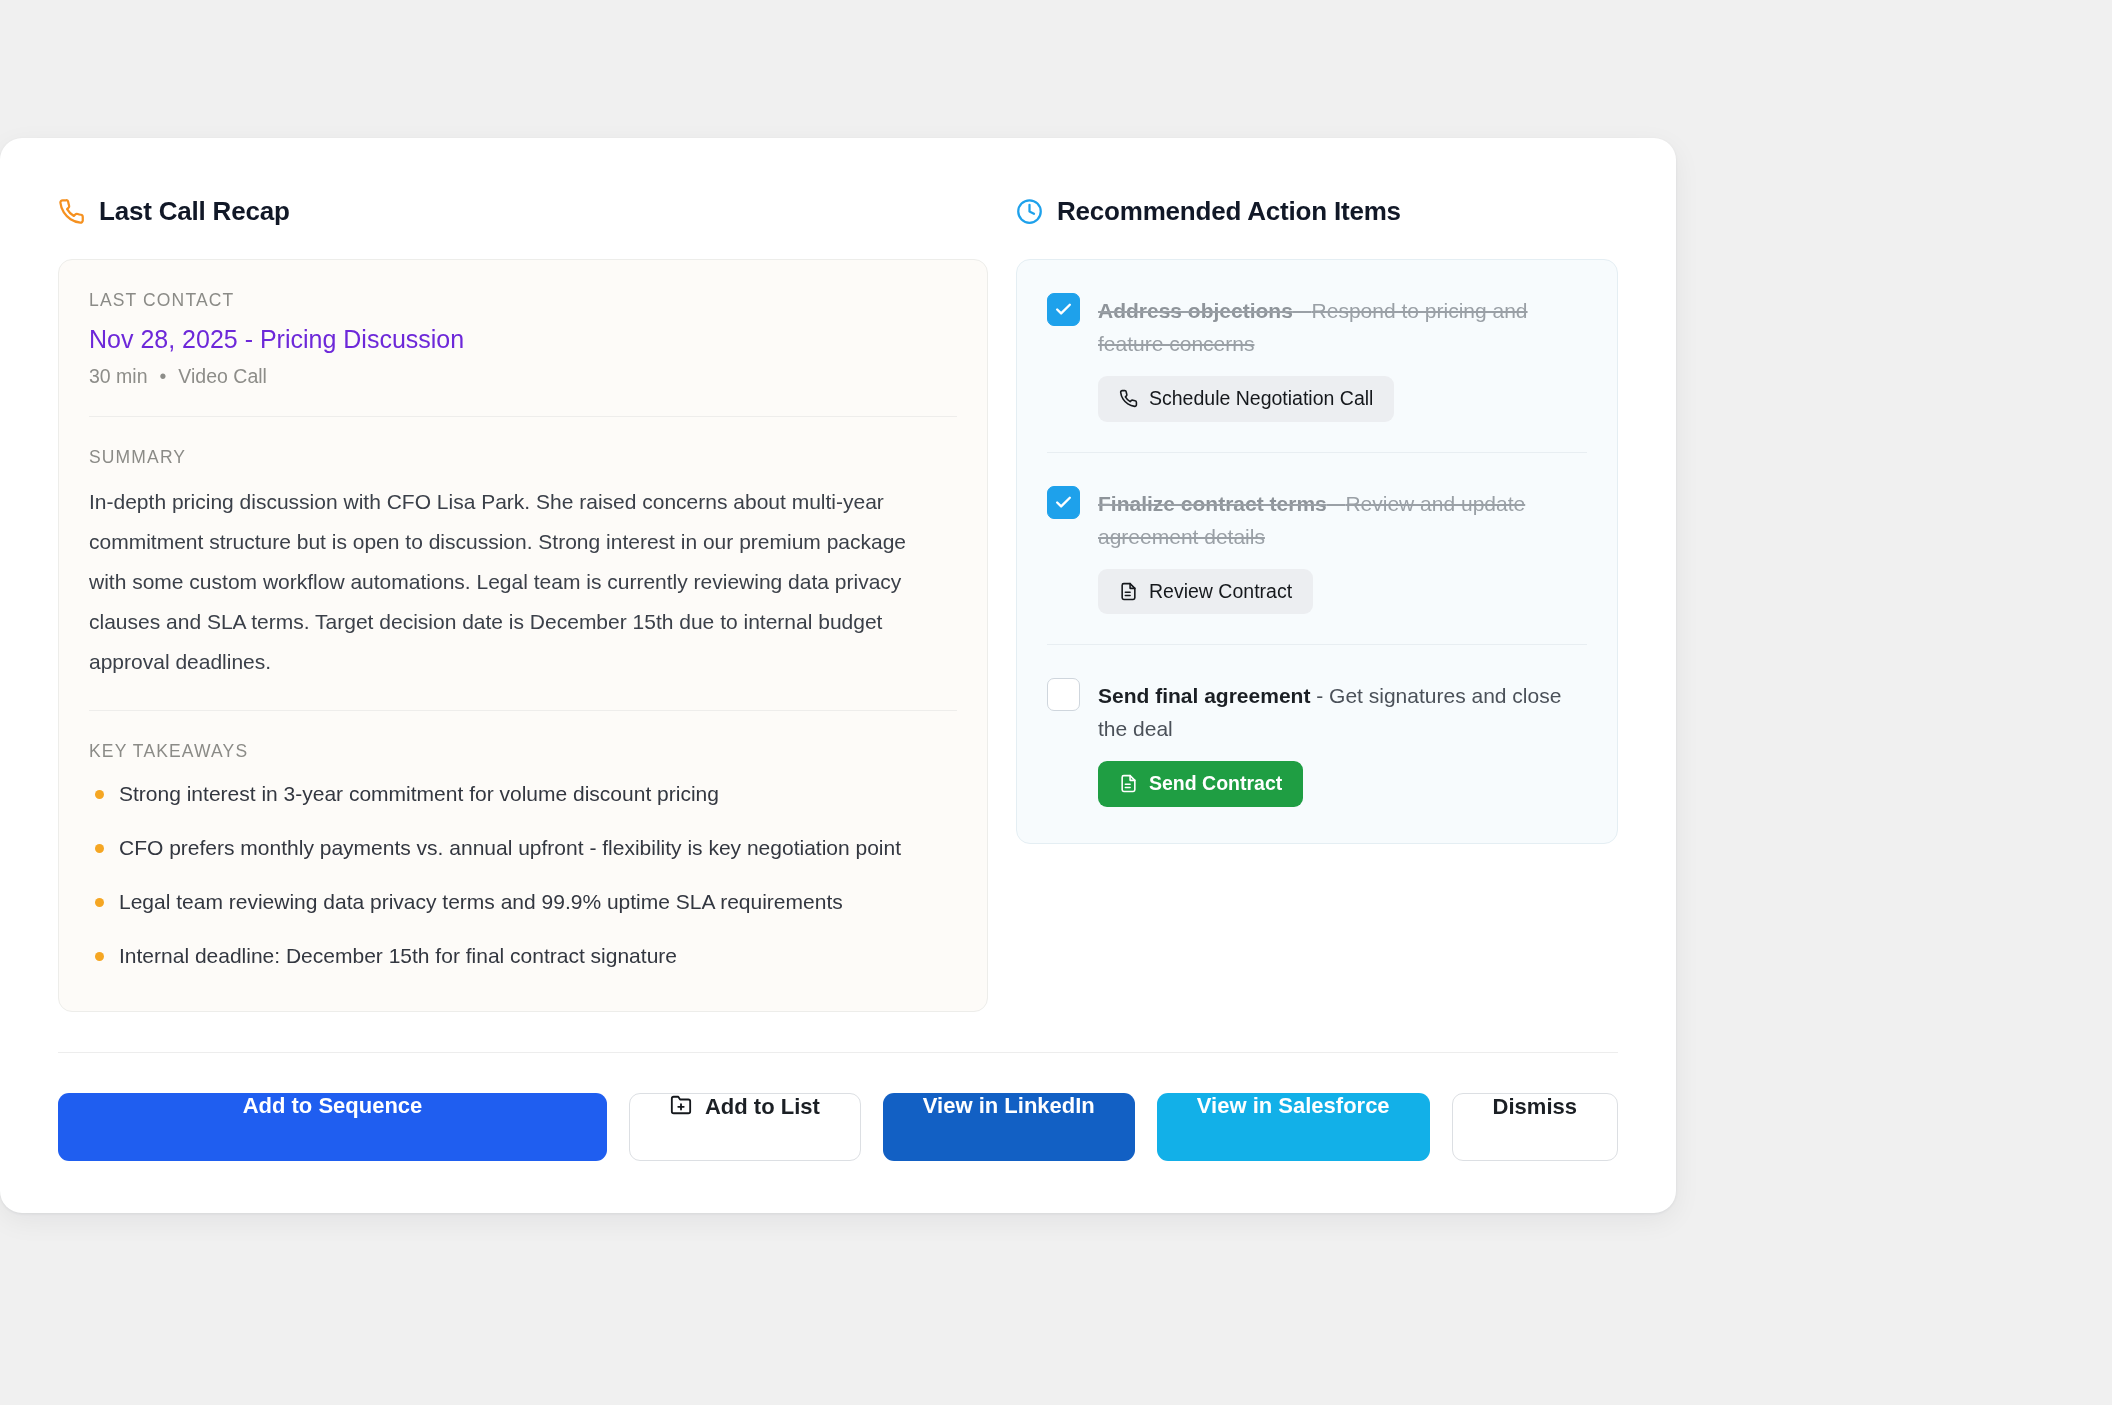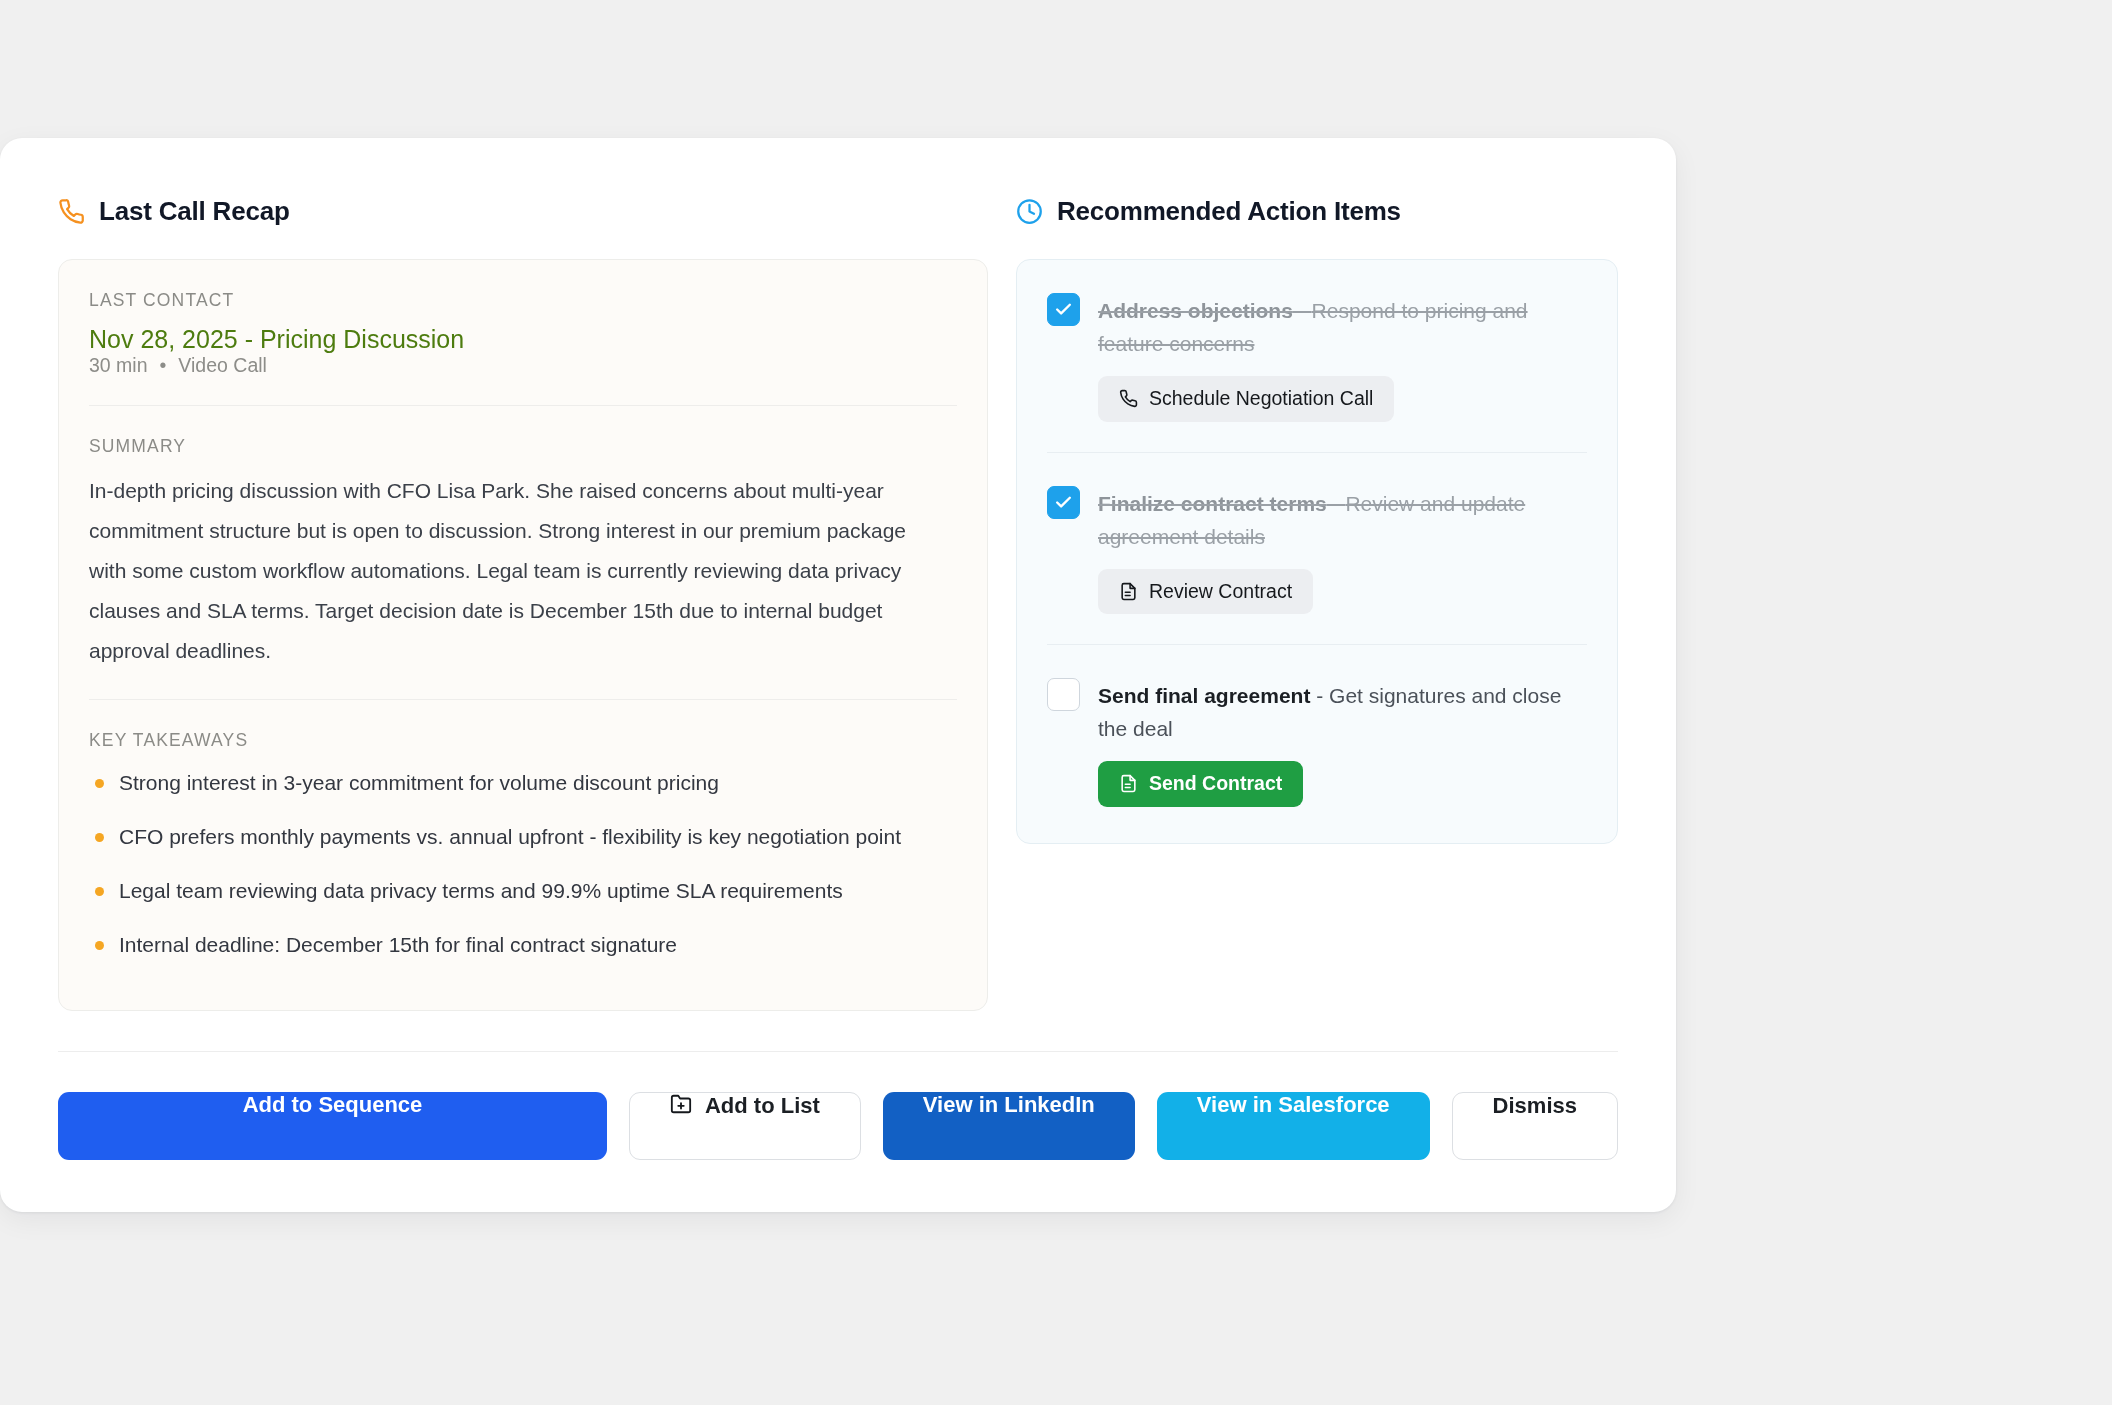--- a/index.html
+++ b/index.html
@@ -72,22 +72,23 @@
 
   .field-label {
     font-size: 17.5px;
     letter-spacing: 1.15px;
     color: #8b8b87;
     text-transform: uppercase;
     margin-bottom: 14px;
   }
   .contact-title {
     font-size: 25px;
-    color: #4d7c0f;
+    color: #6d28d9;
     font-weight: 400;
+    margin-bottom: 11px;
   }
   .contact-meta {
     font-size: 19.5px;
     color: #8d8d89;
   }
   .contact-meta .dot { padding: 0 12px; }
   .attendees {
     font-size: 21px;
     color: #333740;
   }
@@ -101,21 +102,21 @@
   .takeaways { list-style: none; margin: 0; padding: 0; }
   .takeaways li {
     position: relative;
     padding-left: 30px;
     font-size: 21px;
     line-height: 36px;
     color: #333740;
     margin-bottom: 18px;
     max-width: 800px;
   }
-  .takeaways li:last-child { margin-bottom: 13px; }
+  .takeaways li:last-child { margin-bottom: 3px; }
   .takeaways li::before {
     content: "";
     position: absolute;
     left: 6px;
     top: 14px;
     width: 9px;
     height: 9px;
     border-radius: 50%;
     background: #f5a623;
   }

